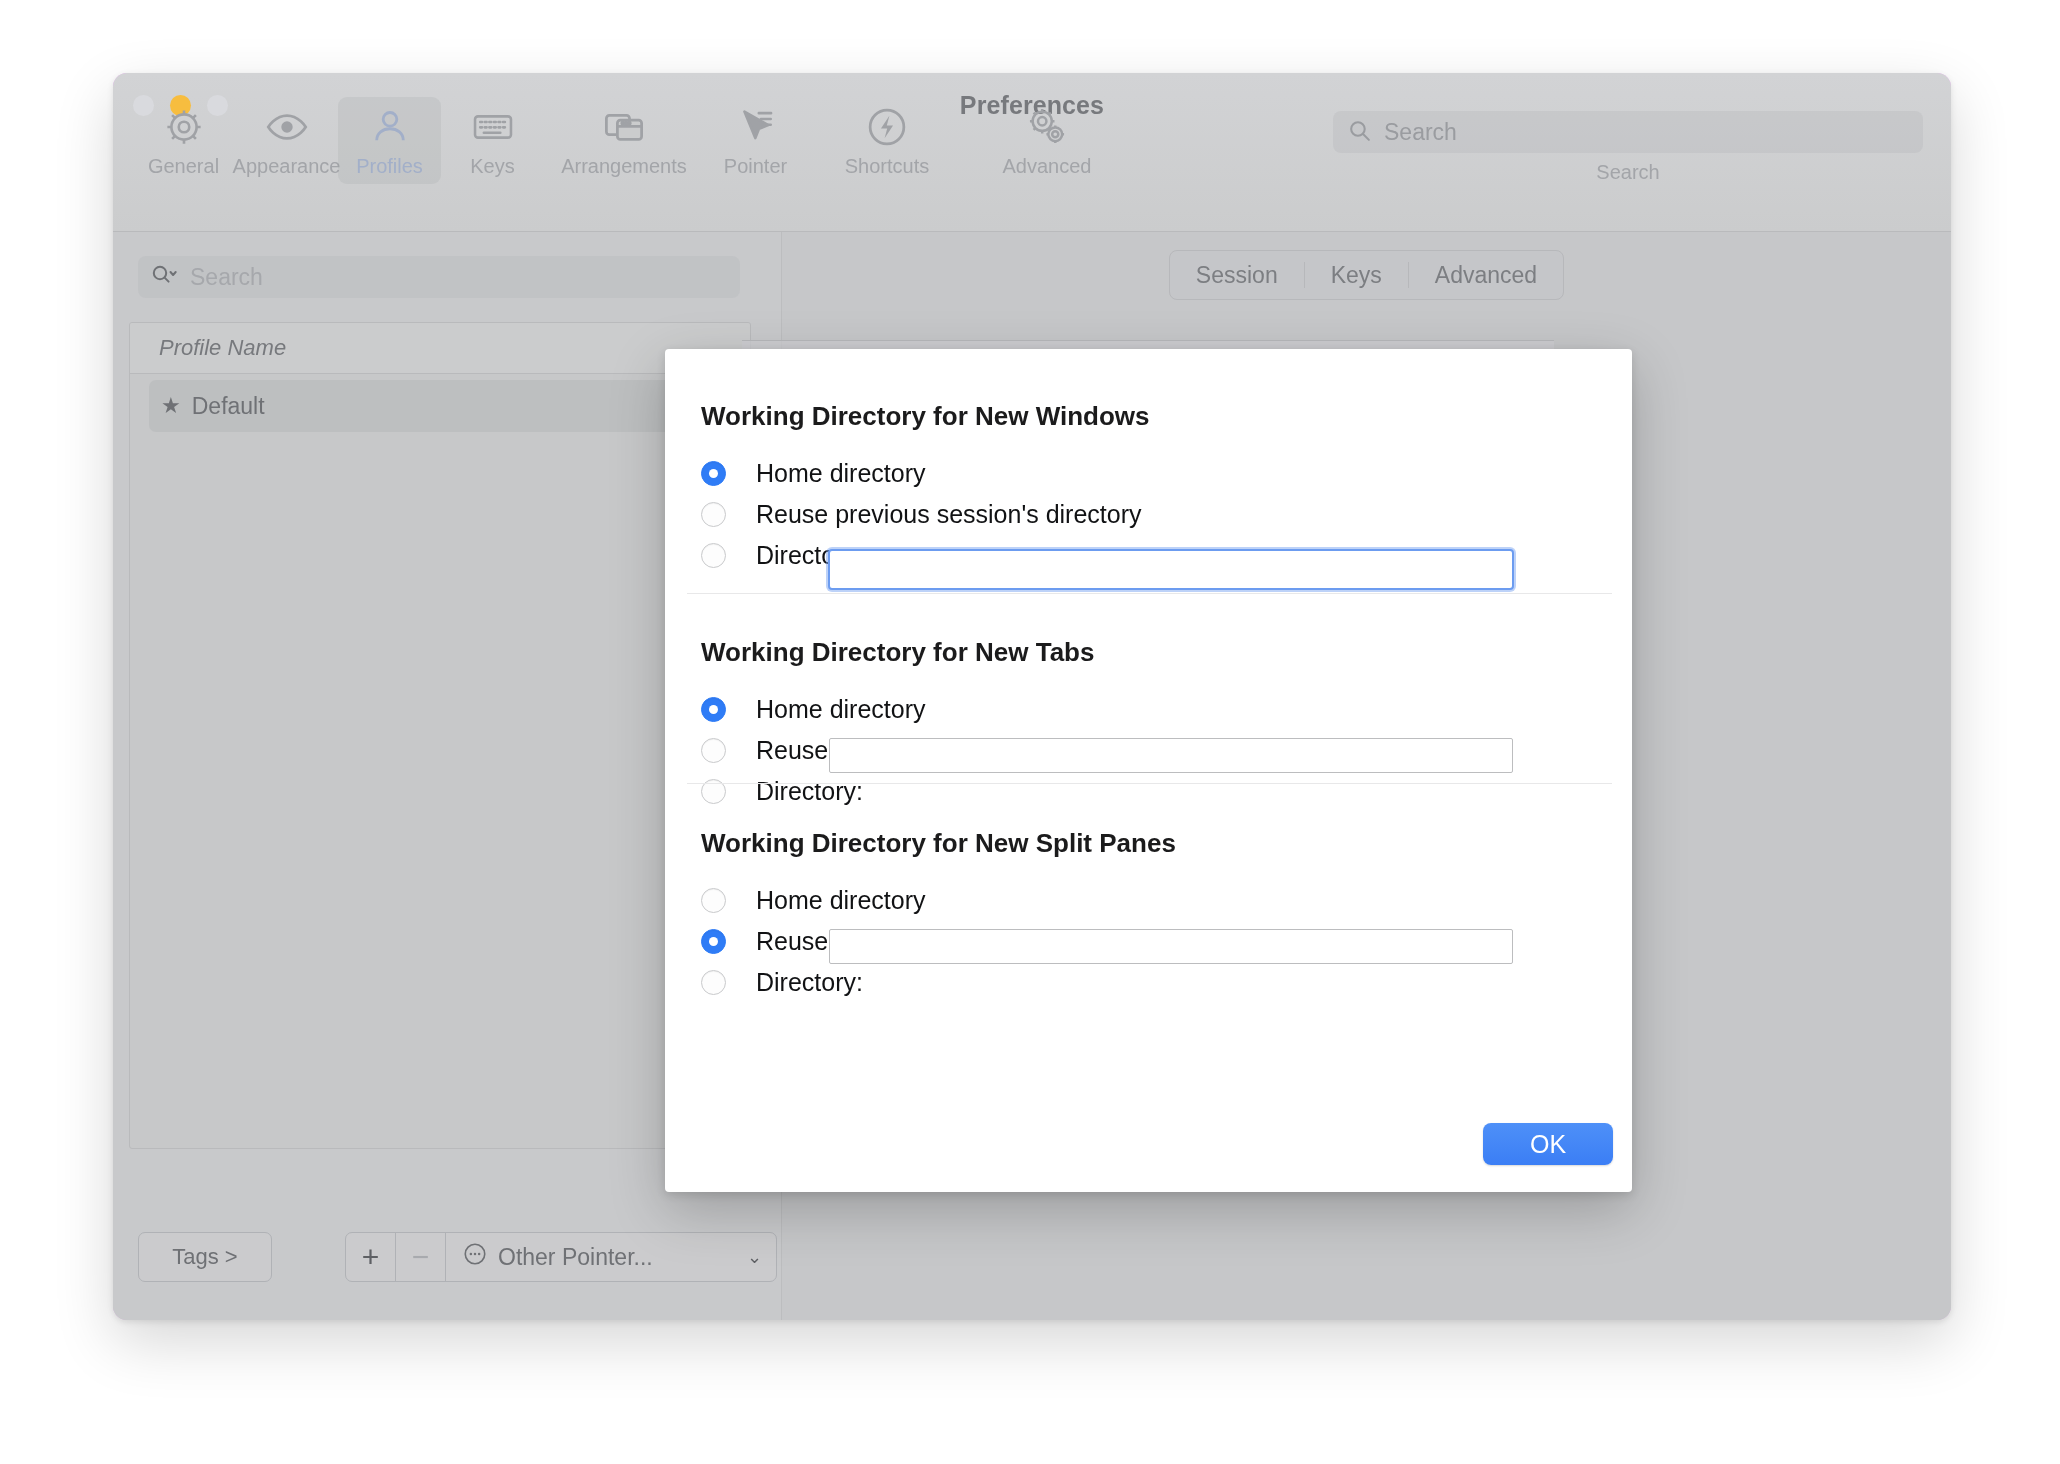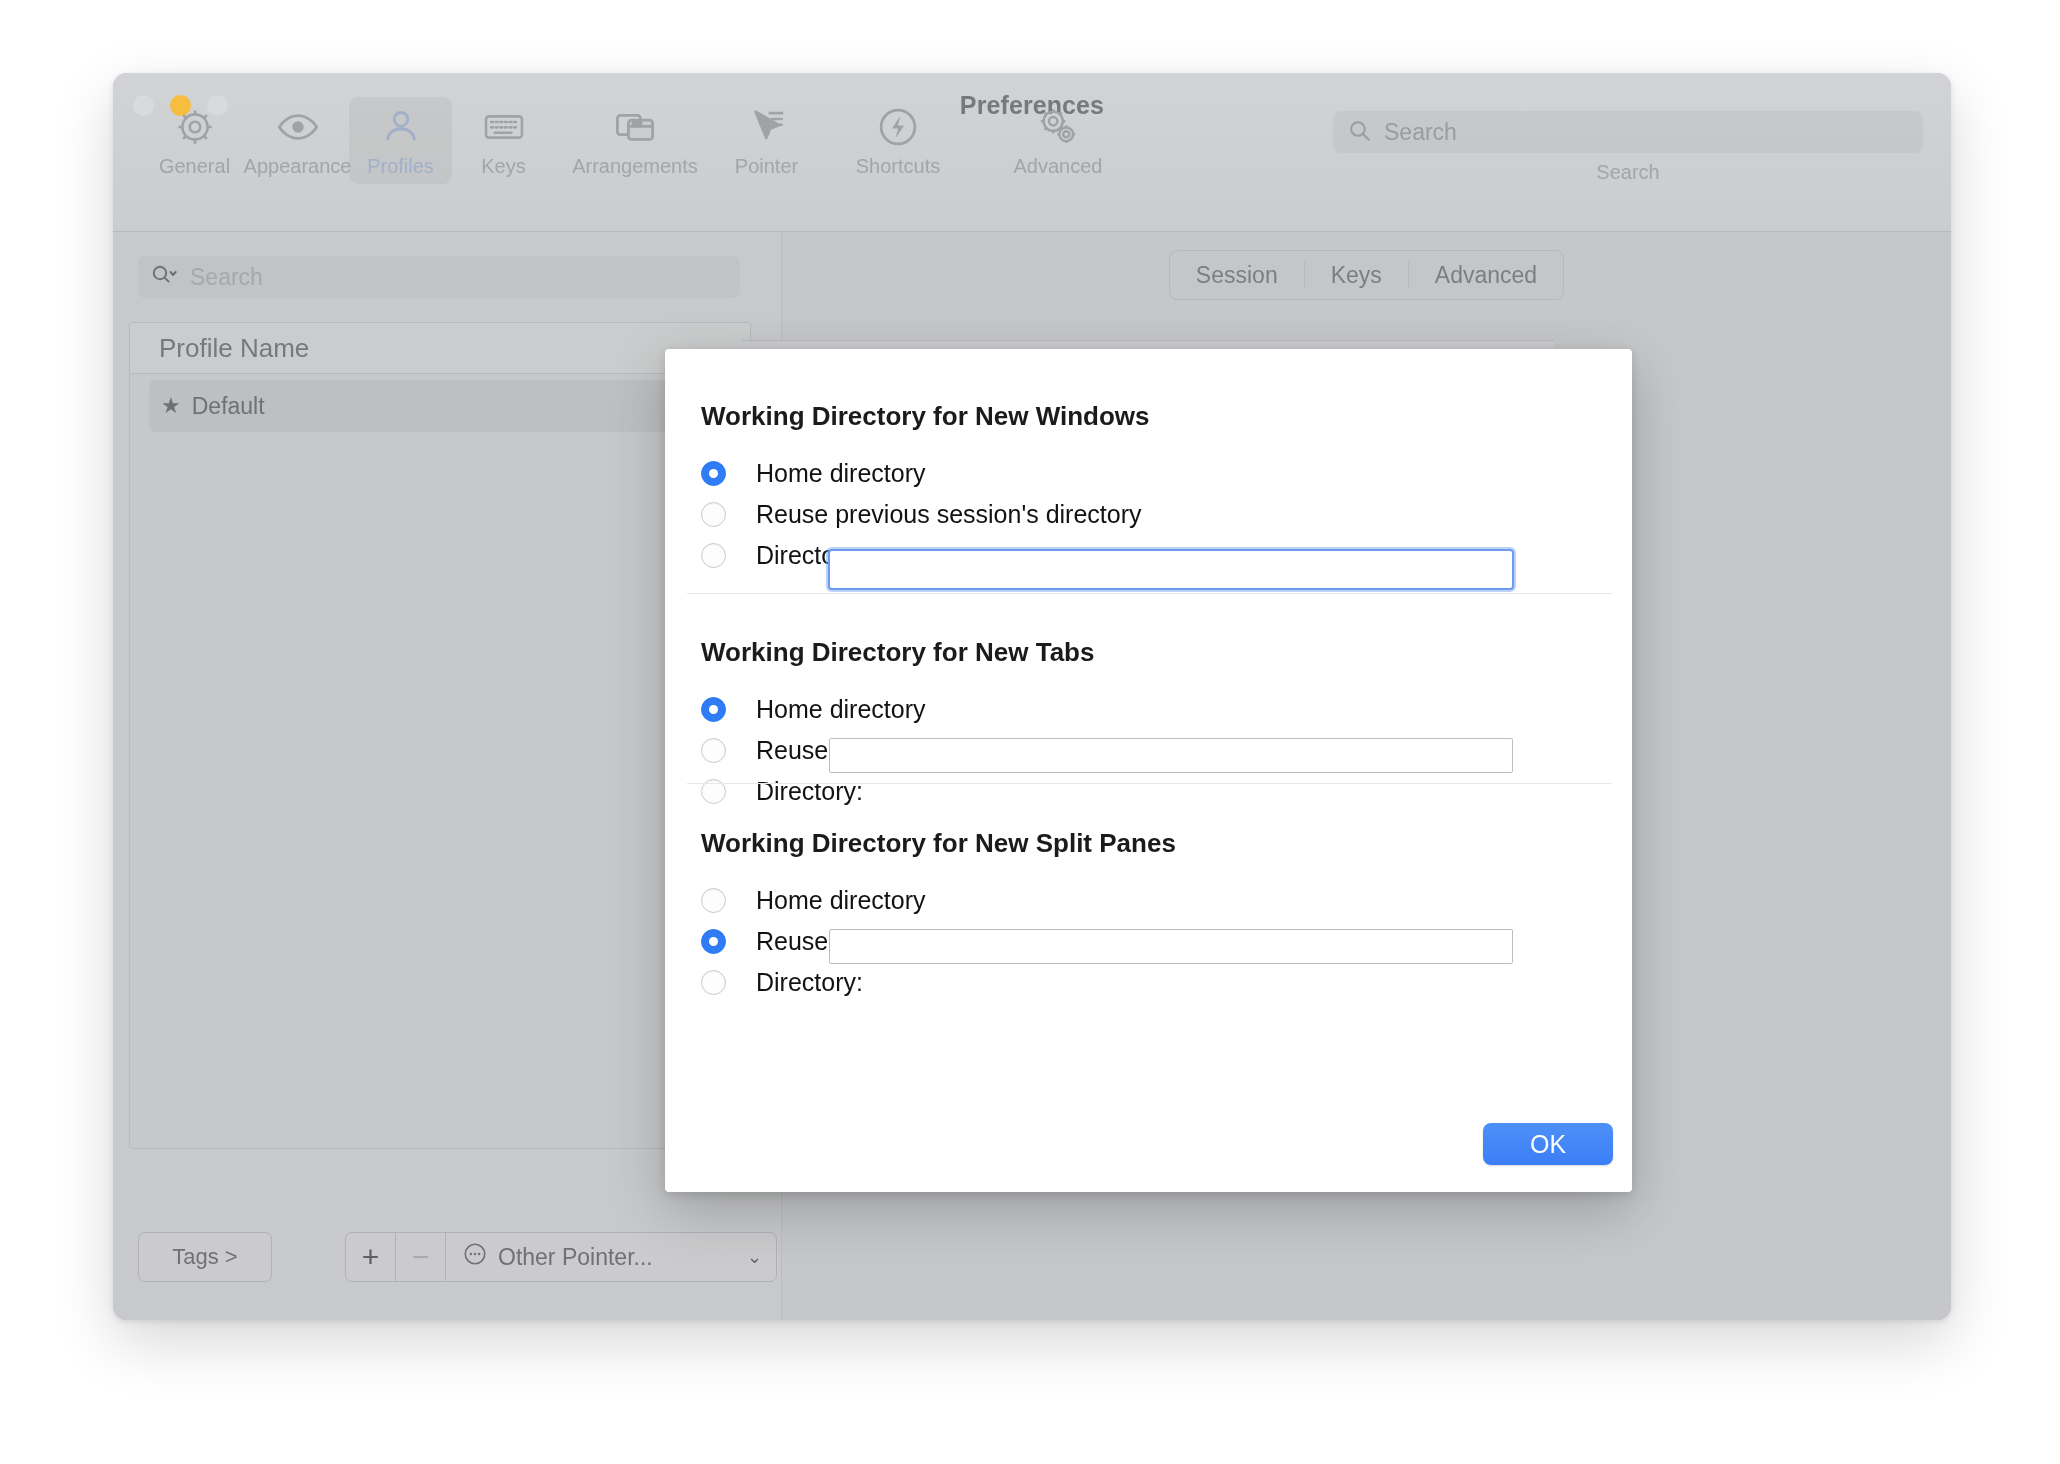--- a/index.html
+++ b/index.html
@@ -41,21 +41,21 @@
 
   .win-title {
     position: absolute; left: 0; top: 18px;
     width: 100%; text-align: center;
     font-size: 25px; font-weight: bold;
     color: #77797d;
     letter-spacing: 0.1px;
   }
 
   .toolbar {
-    position: absolute; left: 30px; top: 24px;
+    position: absolute; left: 19px; top: 24px;
     display: flex; align-items: flex-start;
   }
   .tb-item {
     width: 103px;
     display: flex; flex-direction: column; align-items: center;
     padding: 8px 0 6px 0;
     border-radius: 9px;
     gap: 6px;
   }
   .tb-item.active { background: rgba(150,152,156,0.17); }
@@ -113,21 +113,21 @@
     border: 1px solid #b9babc;
     border-radius: 3px;
     overflow: hidden;
   }
   .pt-header {
     height: 50px;
     background: #cbcccd;
     border-bottom: 1px solid #b9babc;
     display: flex; align-items: center;
     padding-left: 29px;
-    font-size: 26px; color: #77797d;
+    font-size: 22px; color: #77797d; font-style: italic;
   }
   .pt-row {
     height: 52px; margin: 6px 19px 0 19px;
     border-radius: 7px;
     display: flex; align-items: center; gap: 11px;
     padding: 0 12px;
     font-size: 23px; color: #6f7175;
     background: rgba(176,178,182,0.42);
   }
   .pt-star { font-size: 22px; color: #6f7175; }

